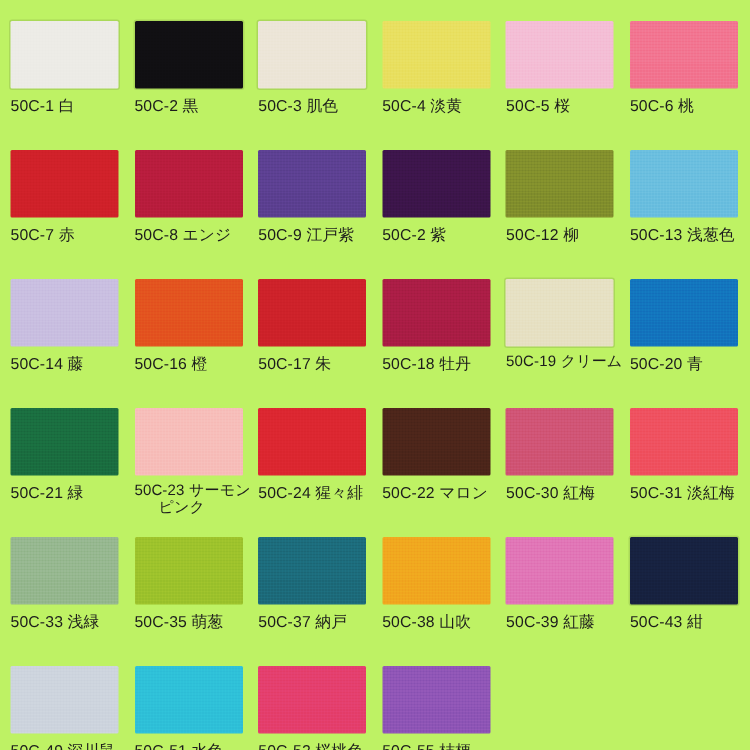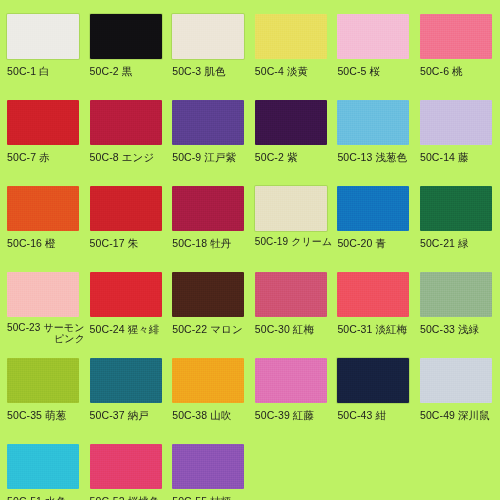--- a/index.html
+++ b/index.html
@@ -96,21 +96,21 @@
     font-family: "DejaVu Sans", "Liberation Sans", sans-serif;
     margin-left: 3px;
   }
 
   .swatch-label.wrap .name {
     display: inline;
   }
 
   .line2 {
     display: block;
-    text-align: right;
+    text-align: left;
     padding-left: 16px;
   }
 </style>
 </head>
 <body>
 
 <div id="swatch-sheet">
   <div class="swatch-grid" id="grid">
       <div class="swatch-cell">
         <div class="swatch-chip has-edge" style="background: rgb(236, 235, 230);"></div>
@@ -146,20 +146,24 @@
       </div>
       <div class="swatch-cell">
         <div class="swatch-chip" style="background: rgb(91, 63, 144);"></div>
         <div class="swatch-label"><span class="code">50C-9</span><span class="name">江戸紫</span></div>
       </div>
       <div class="swatch-cell">
         <div class="swatch-chip" style="background: rgb(59, 20, 73);"></div>
         <div class="swatch-label"><span class="code">50C-2</span><span class="name">紫</span></div>
       </div>
       <div class="swatch-cell">
+        <div class="swatch-chip" style="background: rgb(127, 140, 43);"></div>
+        <div class="swatch-label"><span class="code">50C-12</span><span class="name">柳</span></div>
+      </div>
+      <div class="swatch-cell">
         <div class="swatch-chip" style="background: rgb(105, 190, 223);"></div>
         <div class="swatch-label"><span class="code">50C-13</span><span class="name">浅葱色</span></div>
       </div>
       <div class="swatch-cell">
         <div class="swatch-chip" style="background: rgb(200, 189, 224);"></div>
         <div class="swatch-label"><span class="code">50C-14</span><span class="name">藤</span></div>
       </div>
       <div class="swatch-cell">
         <div class="swatch-chip" style="background: rgb(227, 82, 31);"></div>
         <div class="swatch-label"><span class="code">50C-16</span><span class="name">橙</span></div>

